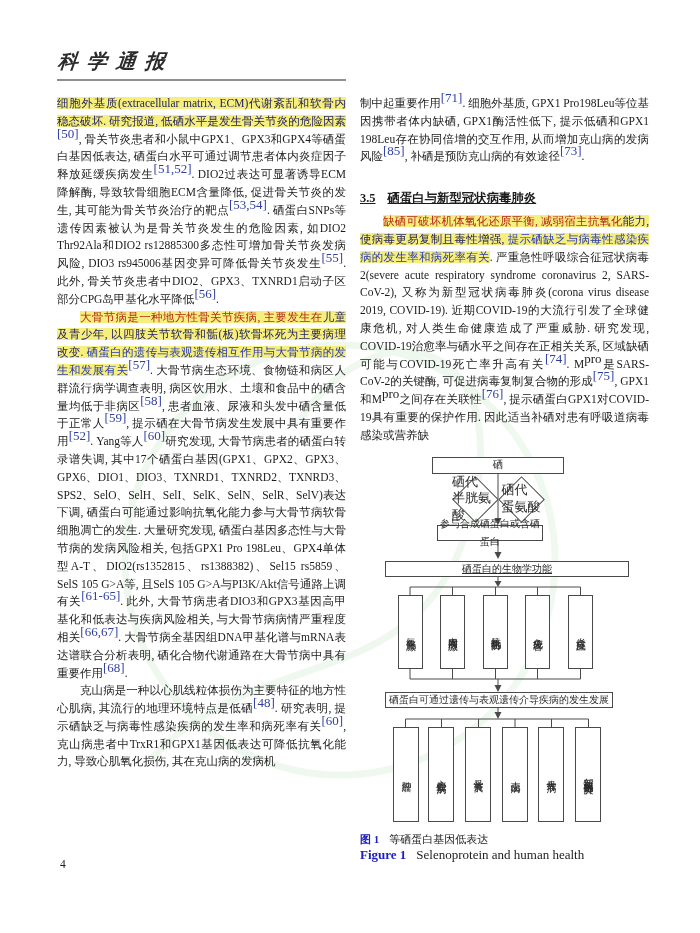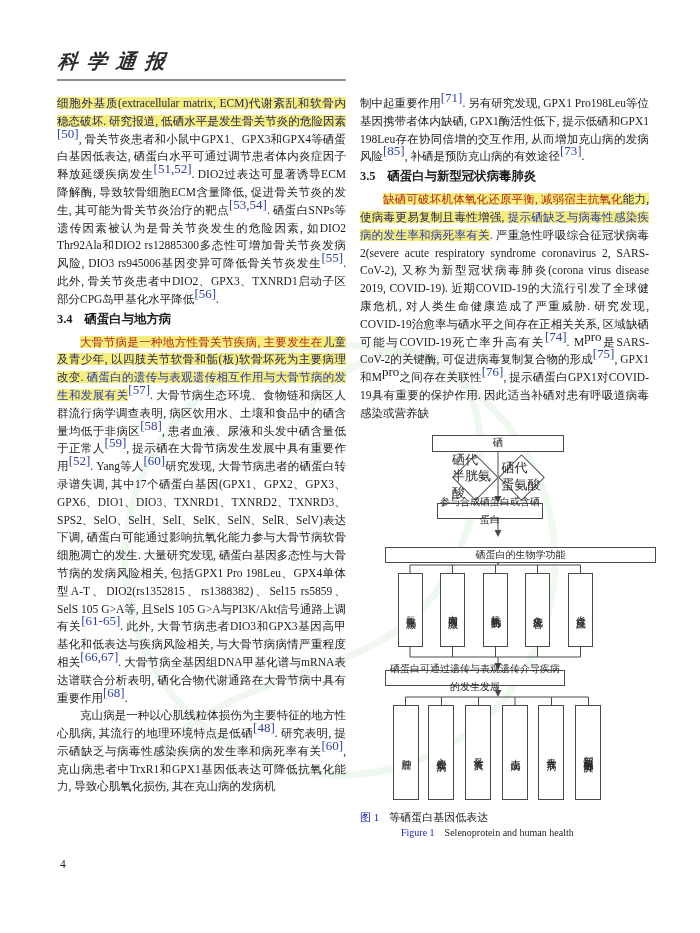--- a/index.html
+++ b/index.html
@@ -16,21 +16,21 @@
     letter-spacing:9px;color:#2b2b2b;transform:skewX(-6deg);
     font-family:"DejaVu Serif","Liberation Serif",serif;
   }
   .header-rule{position:absolute;left:57px;top:79px;width:289px;height:2px;background:#8f8f8f;}
   
   .col{position:absolute;top:95px;width:289px;font-size:11.5px;line-height:17.8px;text-align:justify;}
   #left-col{left:57px;}
   #right-col{left:360px;}
   p{margin:0;}
   p.indent{text-indent:2em;}
-  h3{font-size:12.4px;font-weight:bold;margin:2px 0 7px;line-height:16px;text-align:left;}
+  h3{font-size:12.4px;font-weight:bold;margin:24px 0 7px;line-height:16px;text-align:left;text-decoration:underline;}
   h3 .h-num{margin-right:12px;}
   sup{font-size:13px;line-height:0;}
   sup.ref{color:#2f3f9f;}
   .hl{background:#f7ef7d;}
   .red{color:#b5281e;}
   .navy{color:#23235f;}
   .blue{color:#2638b8;}
   .i{}
   
   .fig{position:relative;width:289px;height:368px;margin-top:12px;
@@ -40,48 +40,45 @@
     position:absolute;border:1px solid #4a4a4a;background:#fff;font-size:10.5px;
     display:flex;align-items:center;justify-content:center;box-sizing:border-box;
     color:#2b2b2b;text-align:center;
   }
   .vbox{writing-mode:vertical-rl;text-orientation:upright;letter-spacing:1px;font-size:10px;}
   .dia{position:absolute;width:46px;height:46px;display:flex;align-items:center;justify-content:center;}
   .dia .shape{position:absolute;left:7px;top:7px;width:31px;height:31px;border:1px solid #4a4a4a;transform:rotate(45deg);background:#fff;}
   .dia .lbl{position:relative;font-size:13px;line-height:1.25;text-align:left;white-space:pre-line;color:#2b2b2b;}
   .caption{margin-top:7px;text-align:left;}
   .cap-zh{font-size:11px;line-height:15px;}
-  .cap-en{font-size:10px;line-height:15px;font-family:"Liberation Serif","DejaVu Serif",serif;margin-left:41px;}
-  .cap-label{color:#2020c0;font-weight:normal;margin-right:10px;}
+  .cap-en{font-size:13px;line-height:15px;font-family:"Liberation Serif","DejaVu Serif",serif;}
+  .cap-label{color:#2020c0;font-weight:bold;margin-right:10px;}
   .page-num{position:absolute;left:60px;top:858px;font-size:11.5px;}
 </style>
 </head>
 <body>
 
 <svg class="watermark" viewBox="0 0 700 933">
   <g fill="none" stroke="#b9e2b9" stroke-width="7" opacity="0.22">
     <circle cx="340" cy="560" r="215"></circle>
     <path d="M 150 760 C 260 640, 420 700, 470 520 S 380 300, 300 420"></path>
   </g>
 </svg>
 
 <div class="logo">科学通报</div>
 <div class="header-rule"></div>
 
 <div class="col" id="left-col">
   <p><span class="hl navy">细胞外基质(extracellular matrix, ECM)代谢紊乱和软骨内稳态破坏. 研究报道, 低硒水平是发生骨关节炎的危险因素</span><sup class="ref">[50]</sup><span>, 骨关节炎患者和小鼠中</span><span class="i">GPX1</span><span>、</span><span class="i">GPX3</span><span>和</span><span class="i">GPX4</span><span>等硒蛋白基因低表达, 硒蛋白水平可通过调节患者体内炎症因子释放延缓疾病发生</span><sup class="ref">[51,52]</sup><span>. </span><span class="i">DIO2</span><span>过表达可显著诱导ECM降解酶, 导致软骨细胞ECM含量降低, 促进骨关节炎的发生, 其可能为骨关节炎治疗的靶点</span><sup class="ref">[53,54]</sup><span>. 硒蛋白SNPs等遗传因素被认为是骨关节炎发生的危险因素, 如</span><span class="i">DIO2</span><span> Thr92Ala和</span><span class="i">DIO2</span><span> rs12885300多态性可增加骨关节炎发病风险, </span><span class="i">DIO3</span><span> rs945006基因变异可降低骨关节炎发生</span><sup class="ref">[55]</sup><span>. 此外, 骨关节炎患者中</span><span class="i">DIO2</span><span>、</span><span class="i">GPX3</span><span>、</span><span class="i">TXNRD1</span><span>启动子区部分CPG岛甲基化水平降低</span><sup class="ref">[56]</sup><span>.</span></p>
-  <h3>
-    <span class="h-num">3.4</span><span class="h-title">硒蛋白与地方病</span>
-  </h3>
   <p class="indent"><span class="hl red">大骨节病是一种地方性骨关节疾病, 主要发生在</span><span class="hl navy">儿童及青少年, 以四肢关节软骨和骺(板)软骨坏死为主要病理改变. </span><span class="hl blue">硒蛋白的遗传与表观遗传相互作用与大骨节病的发生和发展有关</span><sup class="ref">[57]</sup><span>. 大骨节病生态环境、食物链和病区人群流行病学调查表明, 病区饮用水、土壤和食品中的硒含量均低于非病区</span><sup class="ref">[58]</sup><span>, 患者血液、尿液和头发中硒含量低于正常人</span><sup class="ref">[59]</sup><span>, 提示硒在大骨节病发生发展中具有重要作用</span><sup class="ref">[52]</sup><span>. Yang等人</span><sup class="ref">[60]</sup><span>研究发现, 大骨节病患者的硒蛋白转录谱失调, 其中17个硒蛋白基因(</span><span class="i">GPX1</span><span>、</span><span class="i">GPX2</span><span>、</span><span class="i">GPX3</span><span>、</span><span class="i">GPX6</span><span>、</span><span class="i">DIO1</span><span>、</span><span class="i">DIO3</span><span>、</span><span class="i">TXNRD1</span><span>、</span><span class="i">TXNRD2</span><span>、</span><span class="i">TXNRD3</span><span>、</span><span class="i">SPS2</span><span>、</span><span class="i">SelO</span><span>、</span><span class="i">SelH</span><span>、</span><span class="i">SelI</span><span>、</span><span class="i">SelK</span><span>、</span><span class="i">SelN</span><span>、</span><span class="i">SelR</span><span>、</span><span class="i">SelV</span><span>)表达下调, 硒蛋白可能通过影响抗氧化能力参与大骨节病软骨细胞凋亡的发生. 大量研究发现, 硒蛋白基因多态性与大骨节病的发病风险相关, 包括</span><span class="i">GPX1</span><span> Pro 198Leu、</span><span class="i">GPX4</span><span>单体型A-T、</span><span class="i">DIO2</span><span>(rs1352815、rs1388382)、</span><span class="i">Sel15</span><span> rs5859、</span><span class="i">SelS</span><span> 105 G&gt;A等, 且</span><span class="i">SelS</span><span> 105 G&gt;A与PI3K/Akt信号通路上调有关</span><sup class="ref">[61-65]</sup><span>. 此外, 大骨节病患者</span><span class="i">DIO3</span><span>和</span><span class="i">GPX3</span><span>基因高甲基化和低表达与疾病风险相关, 与大骨节病病情严重程度相关</span><sup class="ref">[66,67]</sup><span>. 大骨节病全基因组DNA甲基化谱与mRNA表达谱联合分析表明, 硒化合物代谢通路在大骨节病中具有重要作用</span><sup class="ref">[68]</sup><span>.</span></p>
   <p class="indent"><span>克山病是一种以心肌线粒体损伤为主要特征的地方性心肌病, 其流行的地理环境特点是低硒</span><sup class="ref">[48]</sup><span>. 研究表明, 提示硒缺乏与病毒性感染疾病的发生率和病死率有关</span><sup class="ref">[60]</sup><span>, 克山病患者中</span><span class="i">TrxR1</span><span>和</span><span class="i">GPX1</span><span>基因低表达可降低抗氧化能力, 导致心肌氧化损伤, 其在克山病的发病机</span></p>
 </div>
 
 <div class="col" id="right-col">
-  <p><span>制中起重要作用</span><sup class="ref">[71]</sup><span>. 另有研究发现, </span><span class="i">GPX1</span><span> Pro198Leu等位基因携带者体内缺硒, GPX1酶活性低下, 提示低硒和GPX1 198Leu存在协同倍增的交互作用, 从而增加克山病的发病风险</span><sup class="ref">[85]</sup><span>, 补硒是预防克山病的有效途径</span><sup class="ref">[73]</sup><span>.</span></p>
+  <p><span>制中起重要作用</span><sup class="ref">[71]</sup><span>. 细胞外基质, </span><span class="i">GPX1</span><span> Pro198Leu等位基因携带者体内缺硒, GPX1酶活性低下, 提示低硒和GPX1 198Leu存在协同倍增的交互作用, 从而增加克山病的发病风险</span><sup class="ref">[85]</sup><span>, 补硒是预防克山病的有效途径</span><sup class="ref">[73]</sup><span>.</span></p>
   <h3>
     <span class="h-num">3.5</span><span class="h-title">硒蛋白与新型冠状病毒肺炎</span>
   </h3>
   <p class="indent"><span class="hl red">缺硒可破坏机体氧化还原平衡, 减弱宿主抗氧化</span><span class="hl navy">能力, 使病毒更易复制且毒性增强, </span><span class="hl blue">提示硒缺乏与病毒性感染疾病的发生率和病死率有关</span><span>. 严重急性呼吸综合征冠状病毒2(severe acute respiratory syndrome coronavirus 2, SARS-CoV-2), 又称为新型冠状病毒肺炎(corona virus disease 2019, COVID-19). 近期COVID-19的大流行引发了全球健康危机, 对人类生命健康造成了严重威胁. 研究发现, COVID-19治愈率与硒水平之间存在正相关关系, 区域缺硒可能与COVID-19死亡率升高有关</span><sup class="ref">[74]</sup><span>. M</span><sup class="">pro</sup><span>是SARS-CoV-2的关键酶, 可促进病毒复制复合物的形成</span><sup class="ref">[75]</sup><span>, GPX1和M</span><sup class="">pro</sup><span>之间存在关联性</span><sup class="ref">[76]</sup><span>, 提示硒蛋白GPX1对COVID-19具有重要的保护作用. 因此适当补硒对患有呼吸道病毒感染或营养缺</span></p>
 
   <div class="fig">
     <svg class="connectors" width="289" height="368" viewBox="0 0 289 368">
       <g stroke="#4a4a4a" stroke-width="1" fill="none">
         <line x1="138" y1="17" x2="138" y2="62"></line>
         <line x1="138" y1="84" x2="138" y2="96"></line>
@@ -124,29 +121,29 @@
       <div class="lbl">硒代
 半胱氨酸</div>
     </div>
     <div class="dia" style="left:138px;top:19px;">
       <div class="shape"></div>
       <div class="lbl">硒代
 蛋氨酸</div>
     </div>
 
     <div class="fbox" style="left:77px;top:68px;width:106px;height:16px;font-size:10px;">参与合成硒蛋白或含硒蛋白</div>
-    <div class="fbox" style="left:25px;top:112px;width:271px;height:16px;font-size:10px;">硒蛋白的生物学功能</div>
+    <div class="fbox" style="left:25px;top:104px;width:244px;height:16px;font-size:10px;text-decoration:underline;">硒蛋白的生物学功能</div>
 
     <div class="fbox vbox" style="left:38px;top:138px;width:25px;height:74px;">氧化应激</div>
     <div class="fbox vbox" style="left:80px;top:138px;width:25px;height:74px;">内质网应激</div>
     <div class="fbox vbox" style="left:123px;top:138px;width:25px;height:74px;">抗氧化防御</div>
     <div class="fbox vbox" style="left:165px;top:138px;width:25px;height:74px;">免疫应答</div>
     <div class="fbox vbox" style="left:208px;top:138px;width:25px;height:74px;">炎症反应</div>
 
-    <div class="fbox" style="left:25px;top:235px;width:180px;height:16px;font-size:10px;">硒蛋白可通过遗传与表观遗传介导疾病的发生发展</div>
+    <div class="fbox" style="left:25px;top:235px;width:228px;height:16px;font-size:10px;">硒蛋白可通过遗传与表观遗传介导疾病的发生发展</div>
 
     <div class="fbox vbox" style="left:33px;top:270px;width:26px;height:95px;">肿瘤</div>
     <div class="fbox vbox" style="left:68px;top:270px;width:26px;height:95px;">心血管疾病</div>
     <div class="fbox vbox" style="left:105px;top:270px;width:26px;height:95px;">骨关节炎</div>
     <div class="fbox vbox" style="left:142px;top:270px;width:26px;height:95px;">克山病</div>
     <div class="fbox vbox" style="left:178px;top:270px;width:26px;height:95px;">大骨节病</div>
     <div class="fbox vbox" style="left:215px;top:270px;width:26px;height:95px;">新型冠状病毒肺炎</div>
   </div>
 
   <div class="caption">

